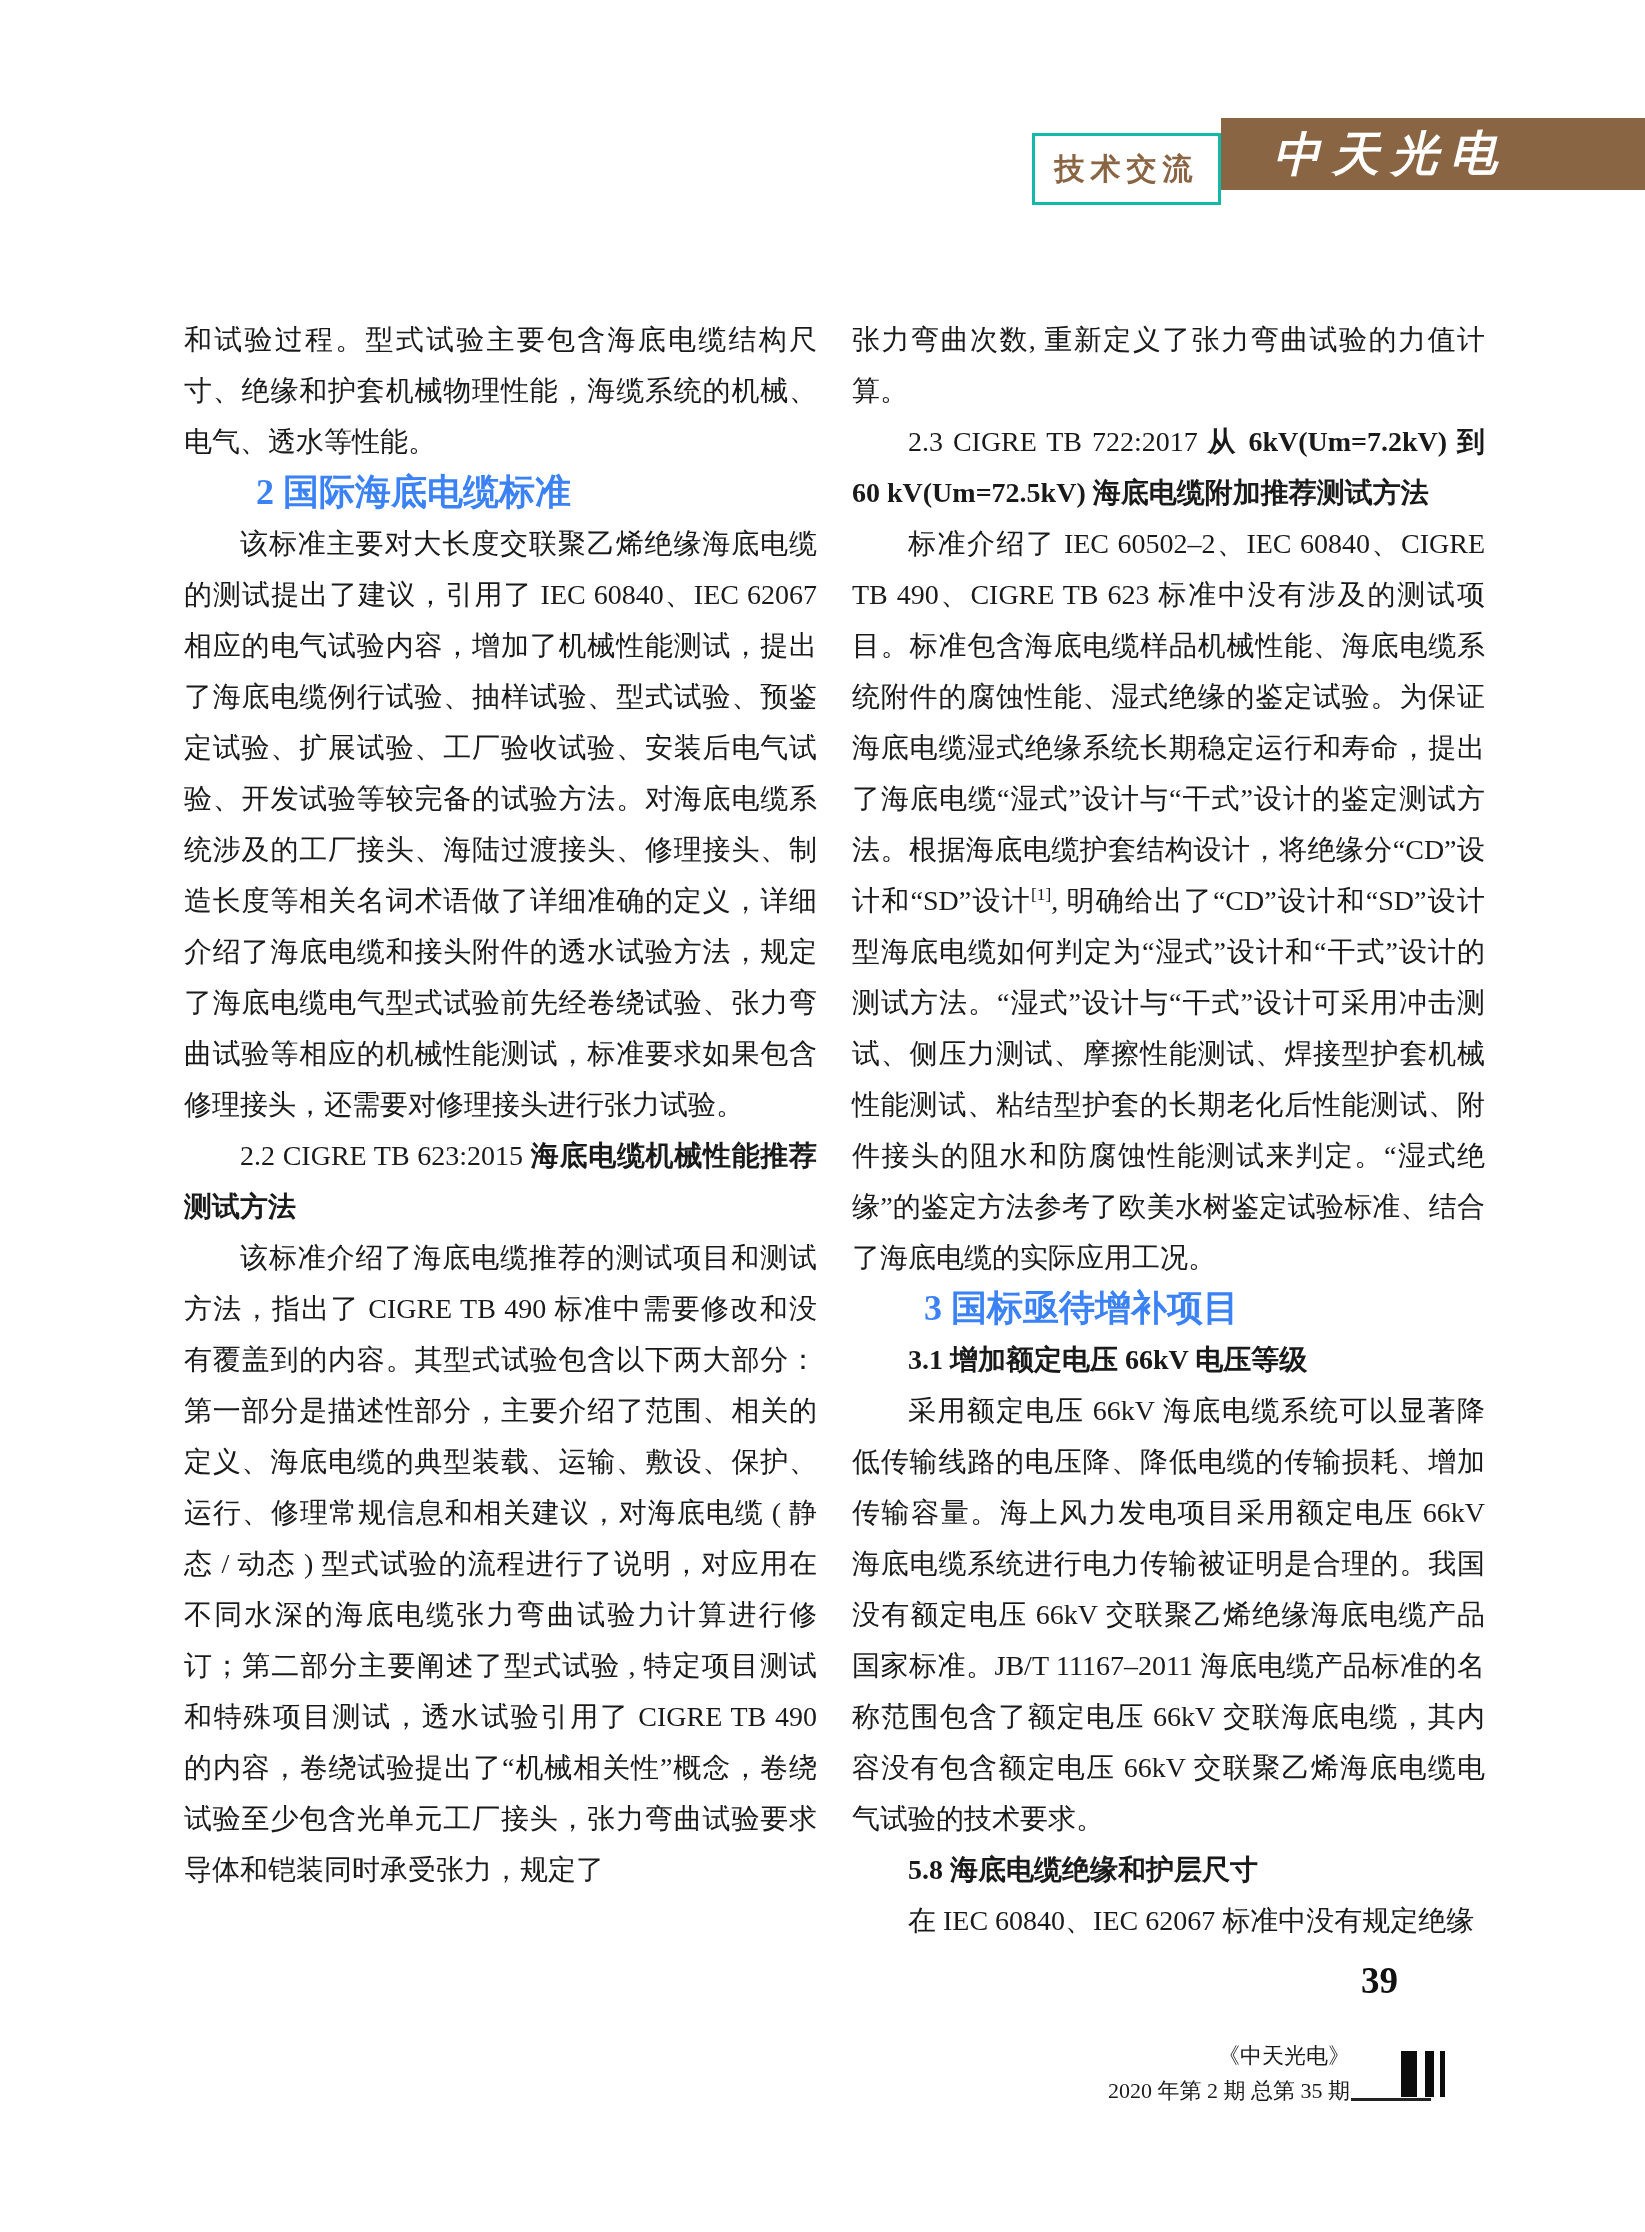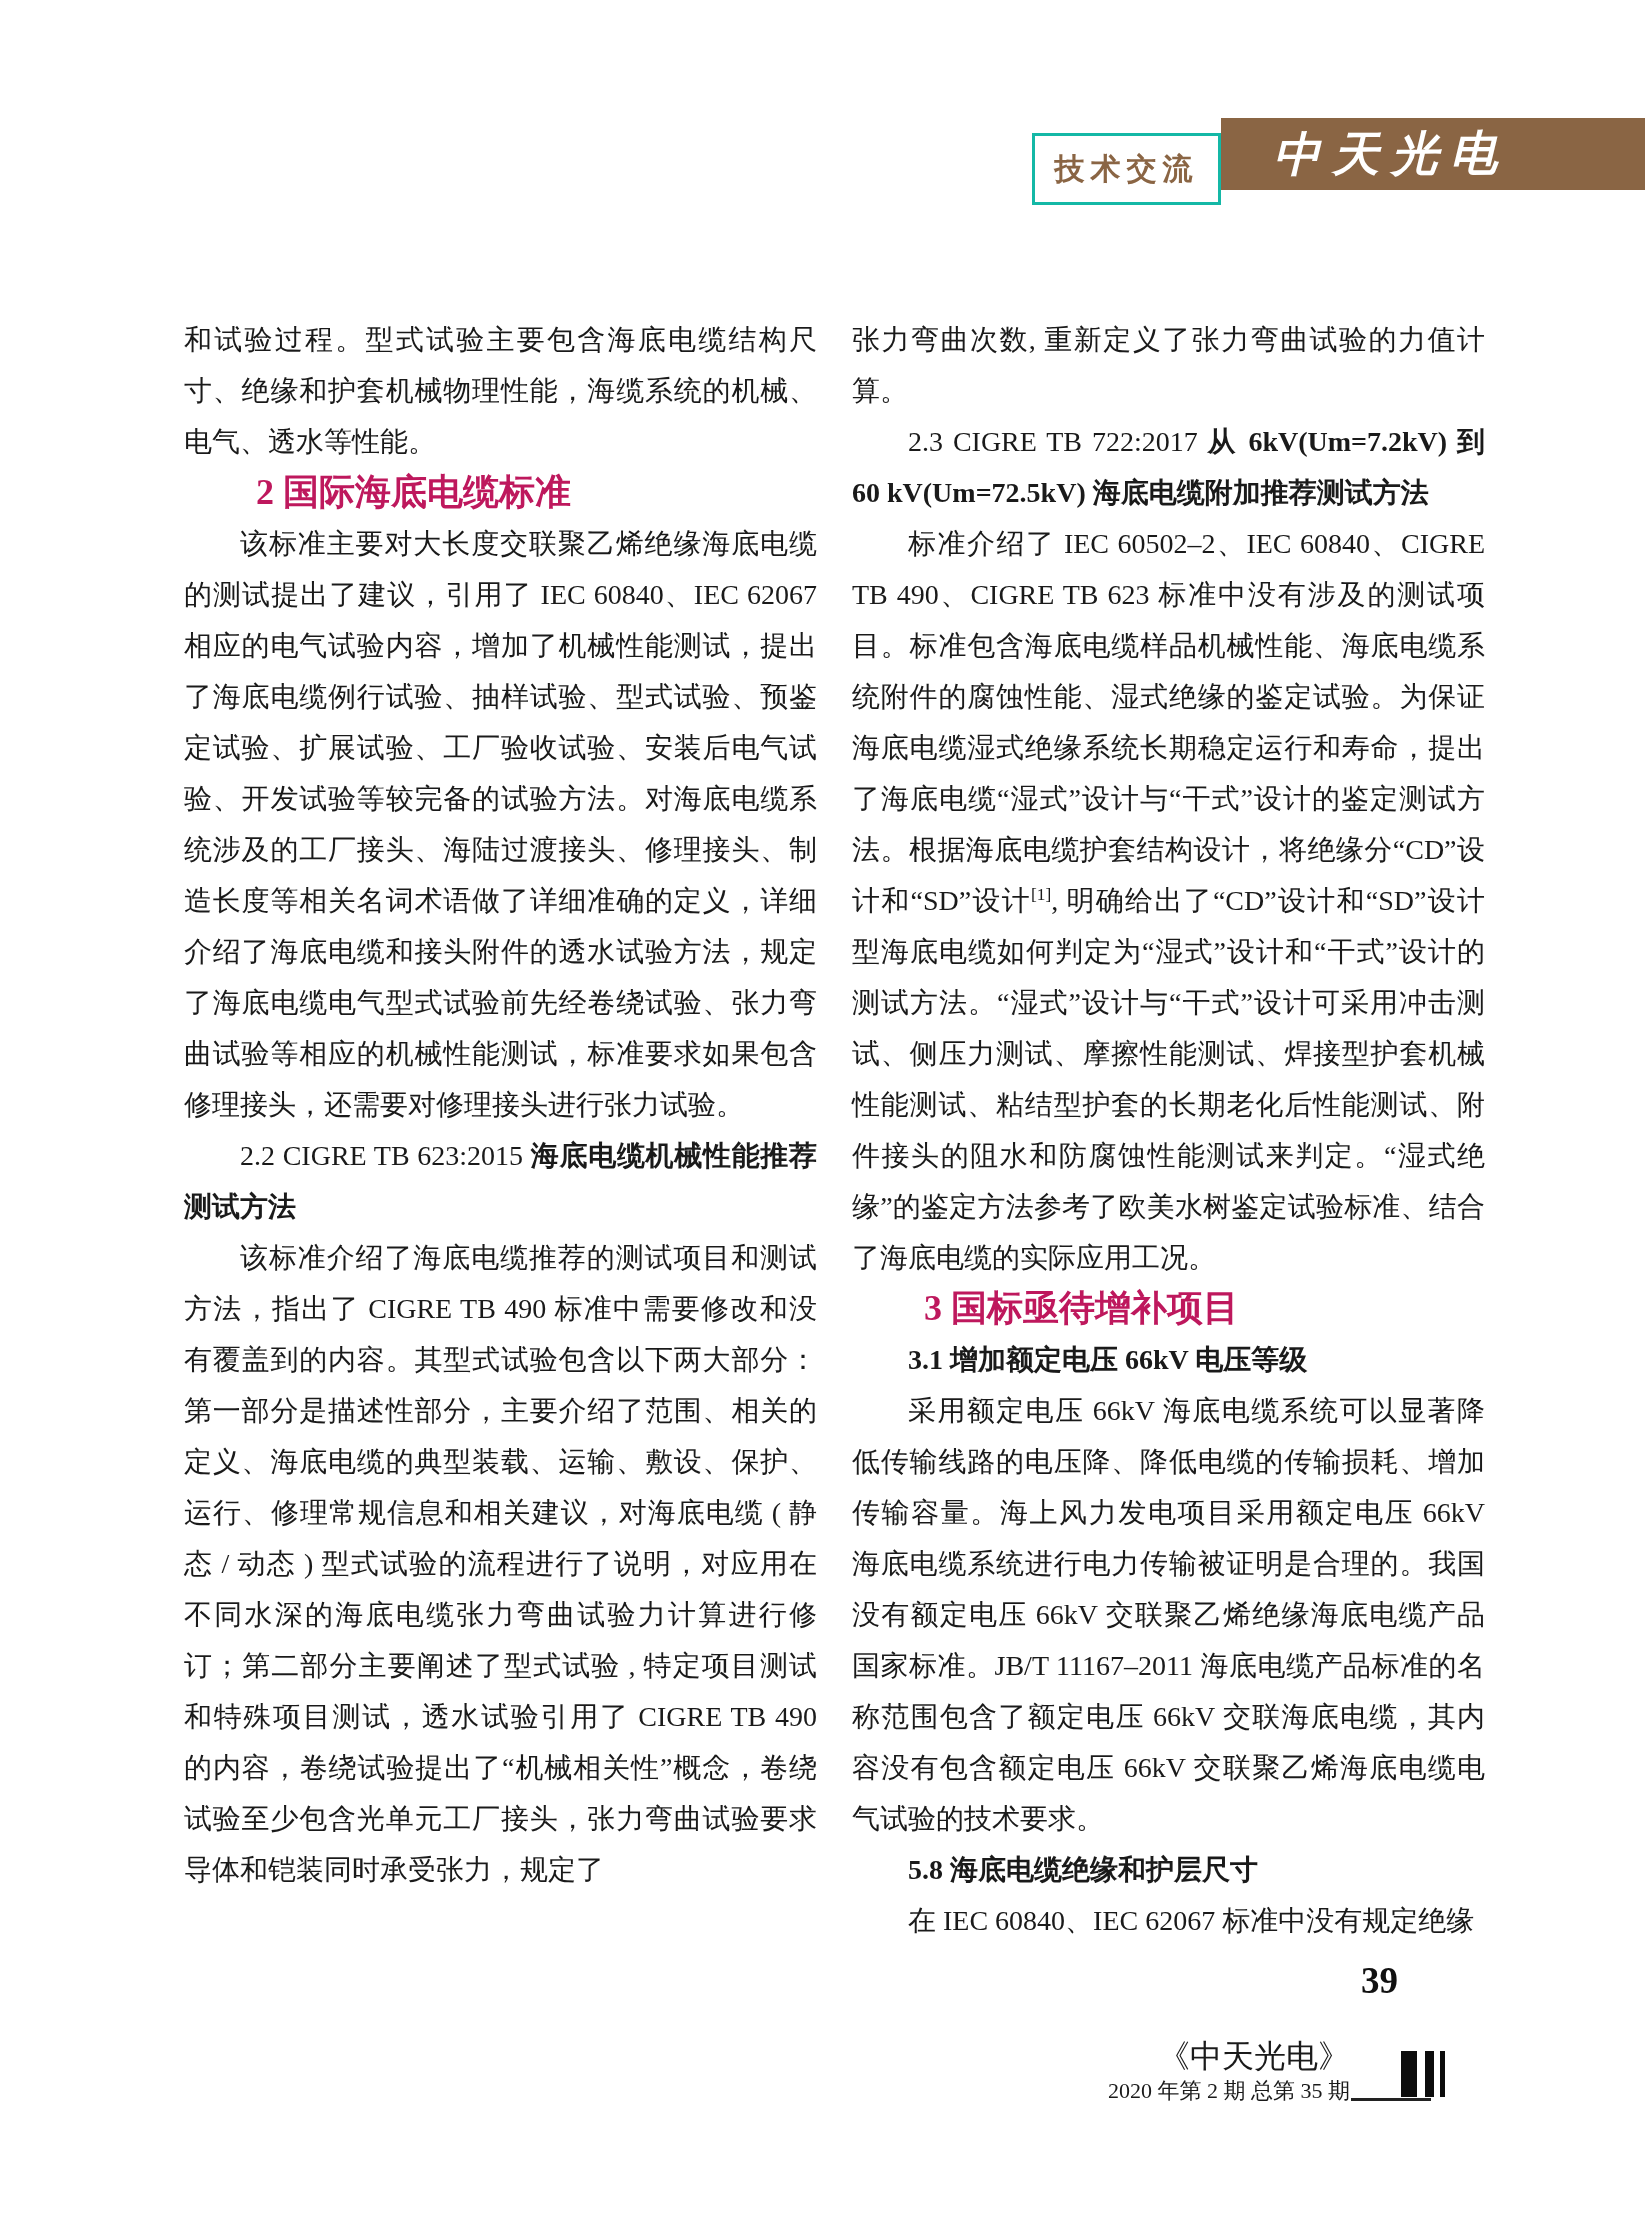--- a/index.html
+++ b/index.html
@@ -42,33 +42,33 @@
     font-size:28px; line-height:51px;
     text-align:justify;
   }
   .col-left  { left:184px; }
   .col-right { left:852px; }
   .col p { margin:0; text-indent:2em; }
   .col p.no-indent { text-indent:0; }
 
   .sec-head {
     margin:0; text-indent:0;
-    color:#be185d; font-weight:bold; font-size:36px;
+    color:#3b82f6; font-weight:bold; font-size:36px;
     line-height:51px; text-align:left;
     font-family:"Liberation Serif","DejaVu Serif",serif;
   }
   .sub-head { margin:0; text-indent:0; font-weight:normal; }
   .sub-head .zh-bold { font-weight:bold; }
 
   sup.ref { font-size:0.62em; vertical-align:super; line-height:0; }
 
   
   .footer-journal {
     position:absolute; top:2040px; right:296px;
-    font-size:32px; line-height:32px; color:#1a1a1a;
+    font-size:22px; line-height:32px; color:#1a1a1a;
     text-align:right; white-space:nowrap;
   }
   .footer-issue {
     position:absolute; top:2075px; right:296px;
     font-size:22px; line-height:32px; color:#1a1a1a;
     text-align:right; white-space:nowrap;
   }
   .footer-pagenum {
     position:absolute; left:1361px; top:1959px;
     font-size:37px; font-weight:bold; color:#111;

